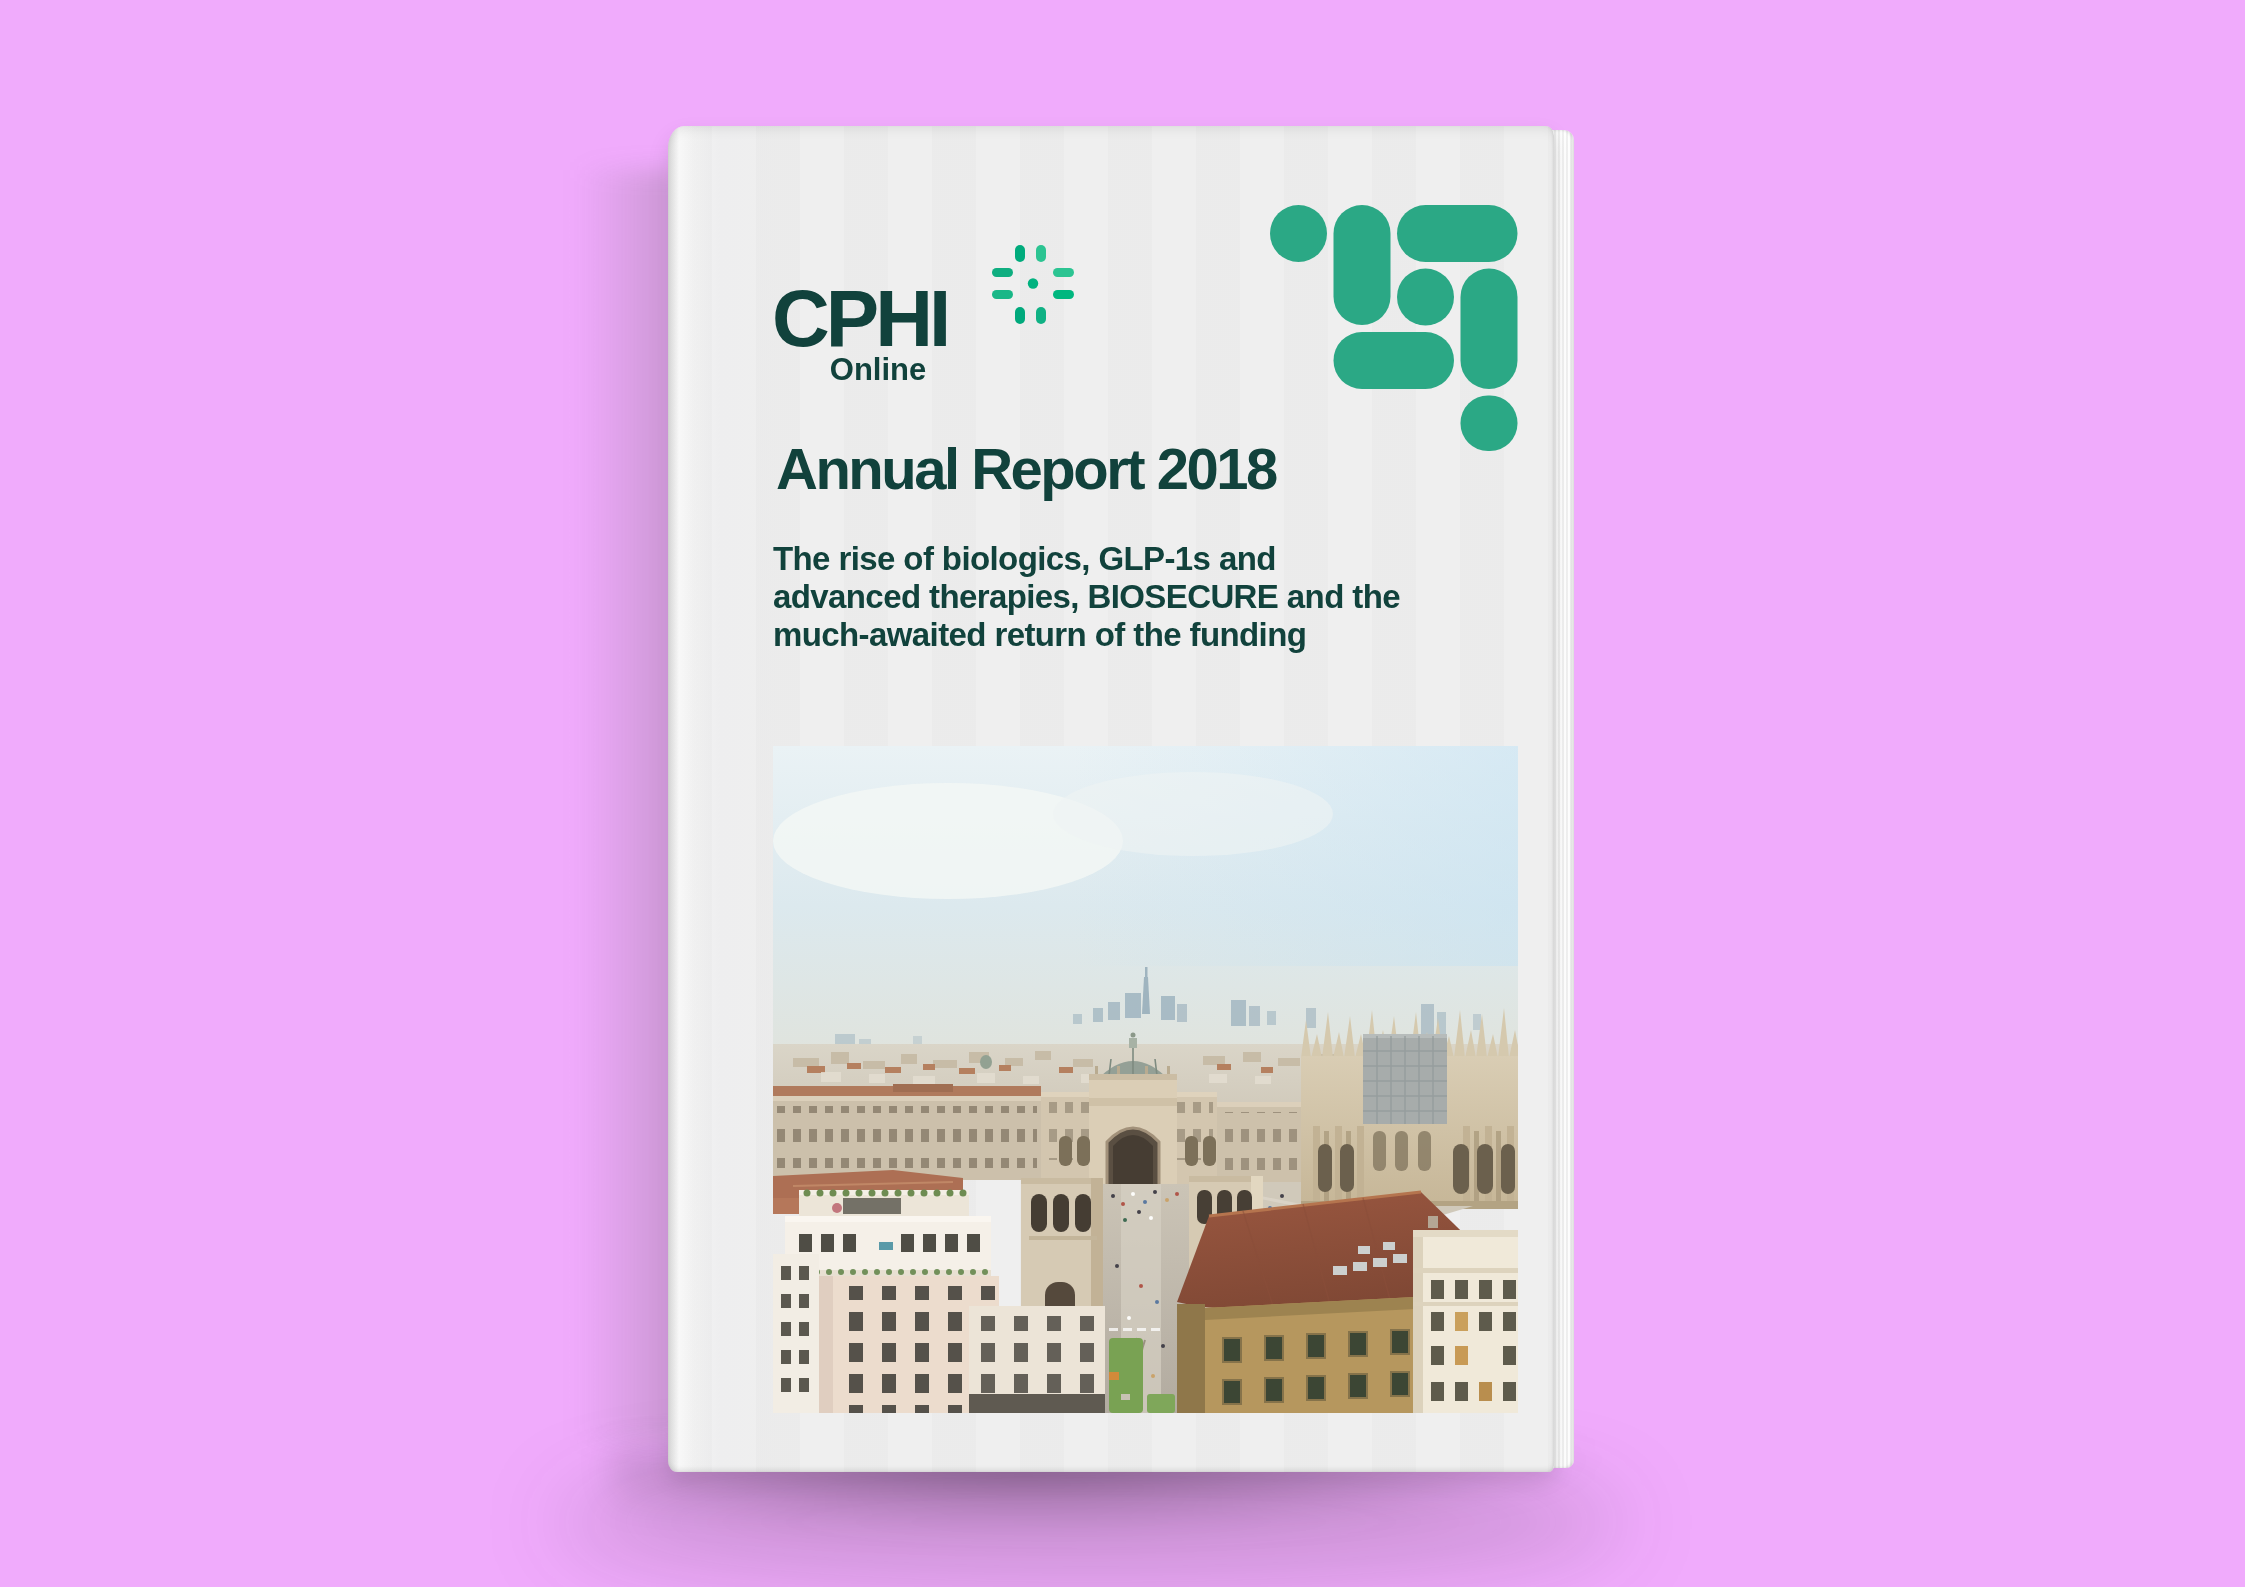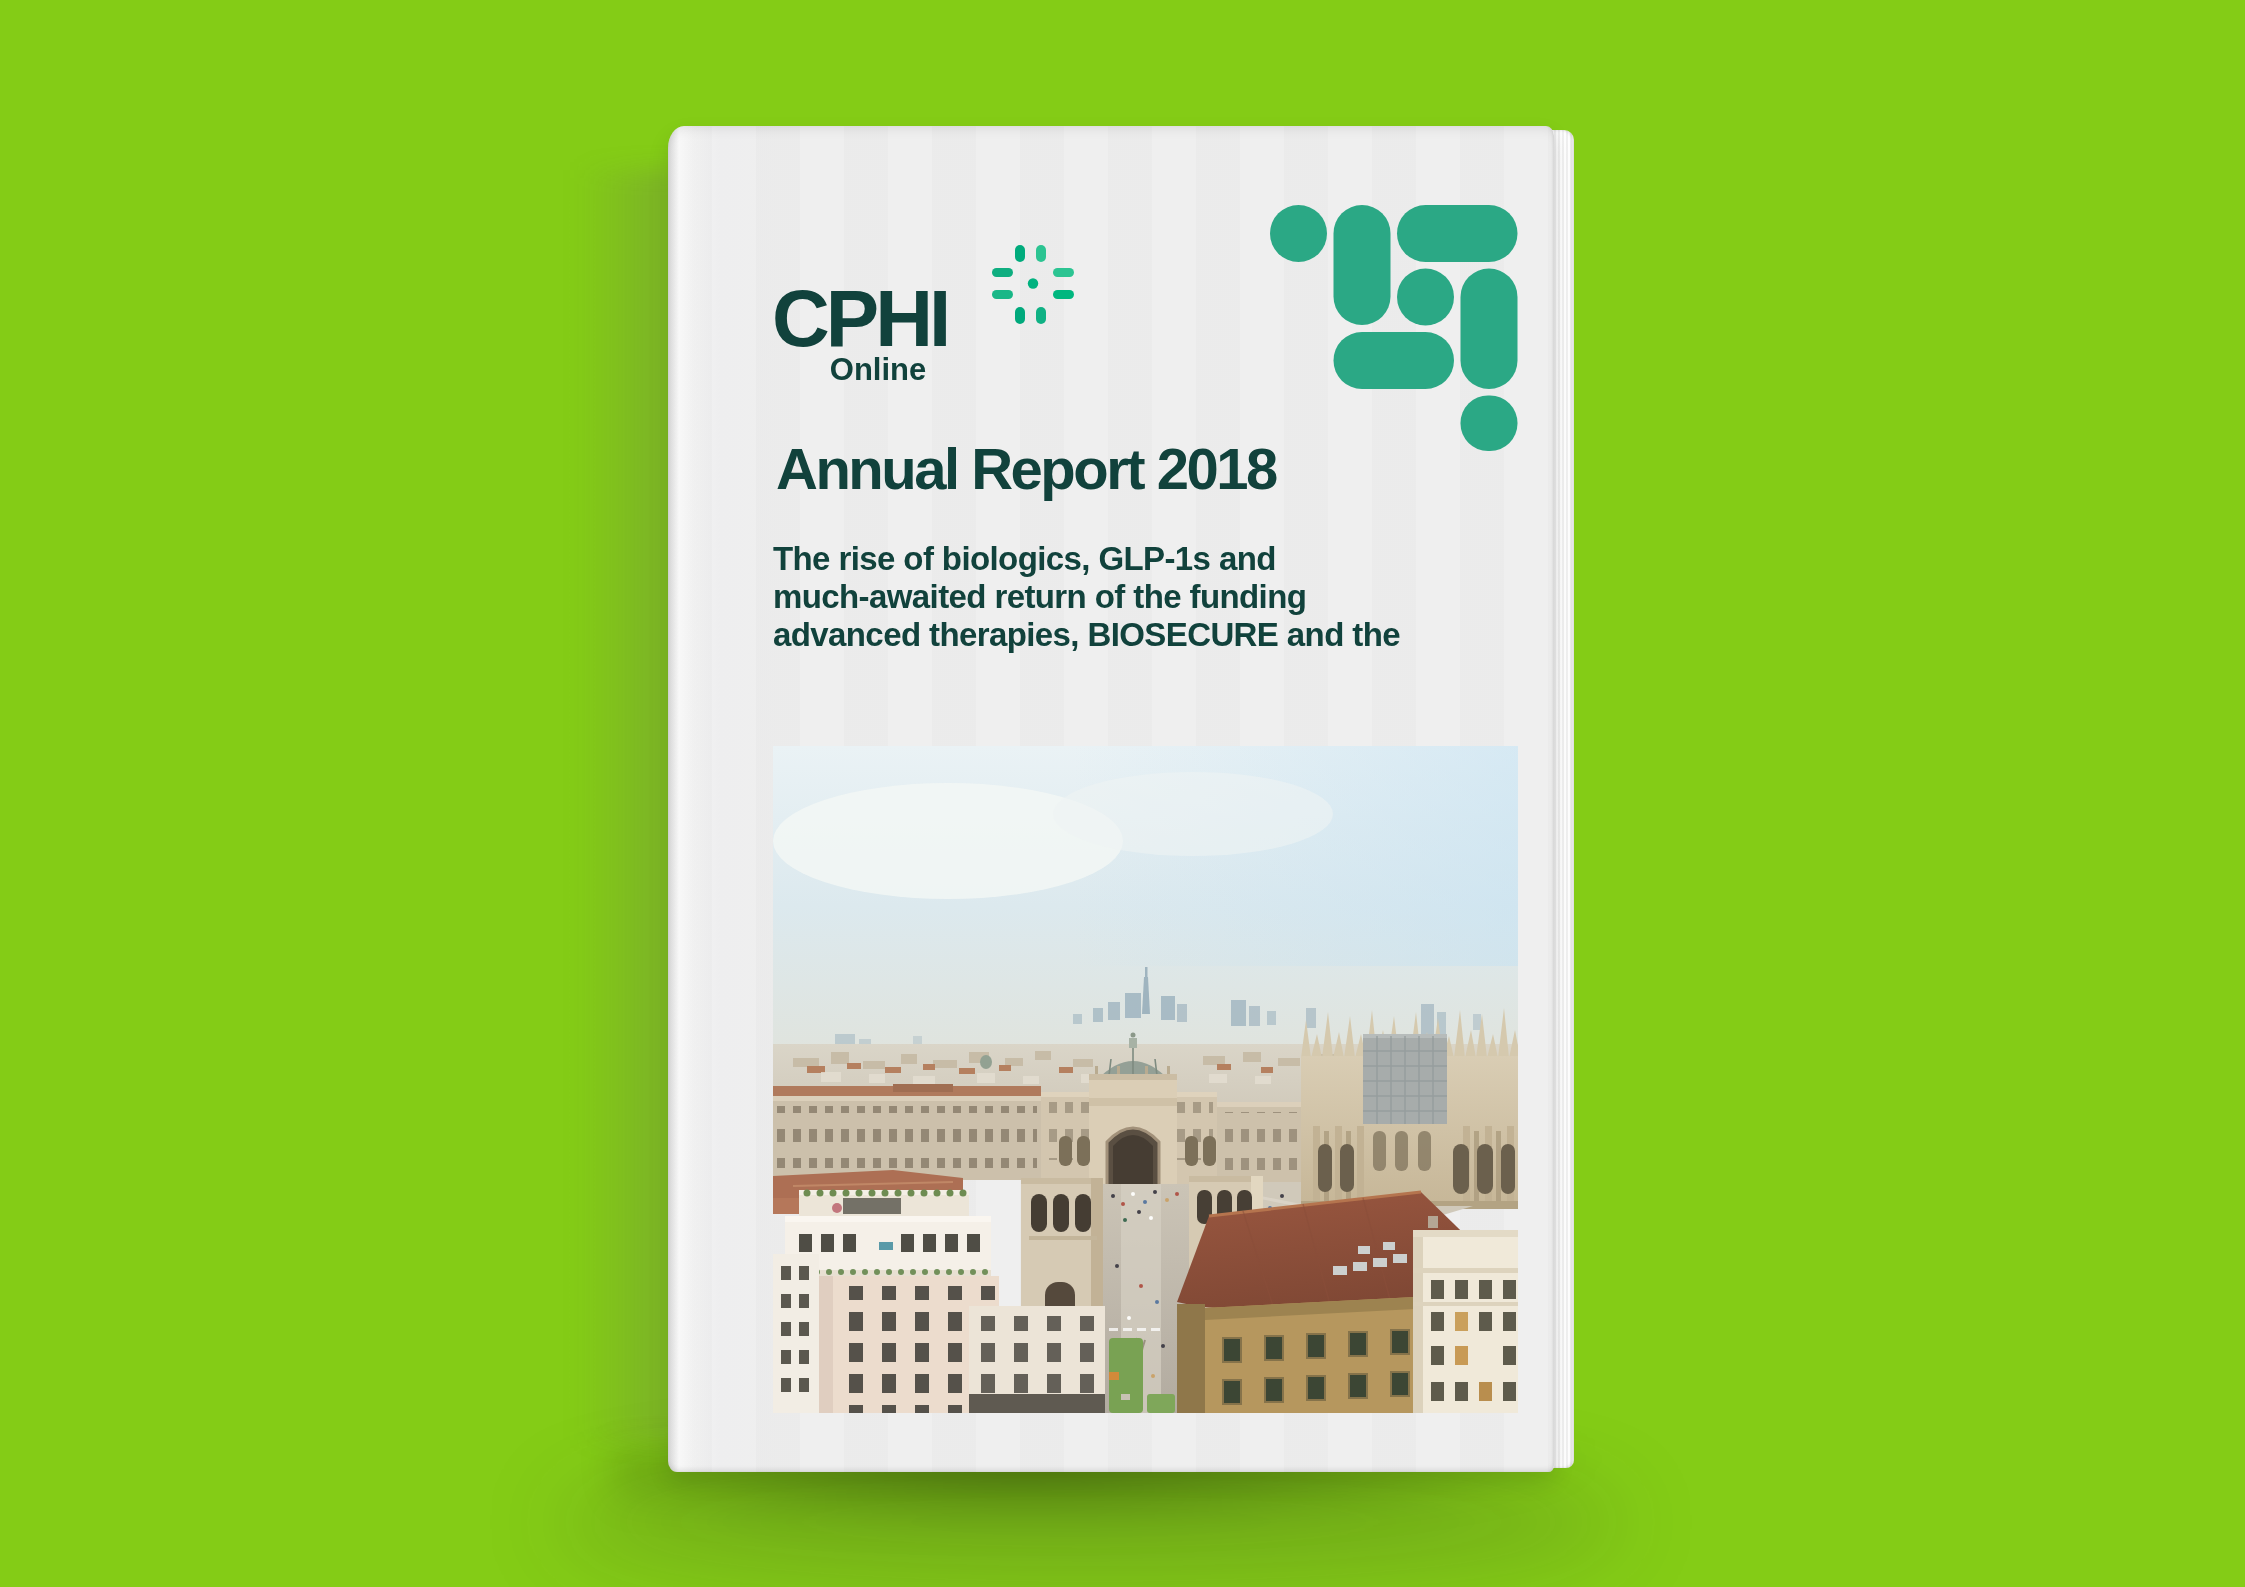--- a/index.html
+++ b/index.html
@@ -1,16 +1,16 @@
 <!DOCTYPE html>
 <html style="--brand-teal: #11423c; --brand-green: #2ba885; --starburst-green: #0cb183; --cover-bg: #efefef;"><head>
 <meta charset="utf-8">
 <style>
   html,body{margin:0;padding:0;background:#ffffff;}
-  .stage{position:relative;width:2245px;height:1587px;background:#84cc16;overflow:hidden;
+  .stage{position:relative;width:2245px;height:1587px;background:#f0abfc;overflow:hidden;
          font-family:"Liberation Sans", sans-serif;}
   
   .shadow-left{position:absolute;left:576px;top:170px;width:100px;height:1270px;
     background:linear-gradient(to right, rgba(110,110,110,0) 0%, rgba(95,95,95,0.26) 100%);
     filter:blur(12px);}
   .shadow-under{position:absolute;left:612px;top:1448px;width:980px;height:84px;
     background:radial-gradient(ellipse at 42% 10%, rgba(0,0,0,0.38) 0%, rgba(0,0,0,0.0) 72%);
     filter:blur(16px);}
   .shadow-under2{position:absolute;left:556px;top:1462px;width:1070px;height:120px;
     background:rgba(40,40,40,0.18);border-radius:50%;filter:blur(42px);}
@@ -81,22 +81,22 @@
         <rect x="127" y="0" width="120.5" height="57" rx="28.5"></rect>
         <rect x="127" y="63.5" width="57" height="57" rx="28.5"></rect>
         <rect x="190.5" y="63.5" width="57" height="120.5" rx="28.5"></rect>
         <rect x="63.5" y="127" width="120.5" height="57" rx="28.5"></rect>
         <rect x="190.5" y="190.5" width="57" height="55.5" rx="27.5"></rect>
       </svg>
 
       <div class="title">Annual Report 2018</div>
       <div class="subtitle">
         <div>The rise of biologics, GLP-1s and</div>
+        <div>advanced therapies, BIOSECURE and the</div>
         <div>much-awaited return of the funding</div>
-        <div>advanced therapies, BIOSECURE and the</div>
       </div>
 
       <div class="photo" role="img" aria-label="Aerial view of Milan: Piazza del Duomo, Galleria Vittorio Emanuele II dome and the Duomo cathedral with hazy skyline">
         <svg viewBox="0 0 745 667" width="745" height="667" xmlns="http://www.w3.org/2000/svg">
           <defs>
             <linearGradient id="skyg" x1="0" y1="0" x2="0" y2="1">
               <stop offset="0" stop-color="#eaf2f5"></stop>
                 <stop offset="0.5" stop-color="#dce9ee"></stop>
                 <stop offset="1" stop-color="#e0e3dc"></stop>
             </linearGradient>

